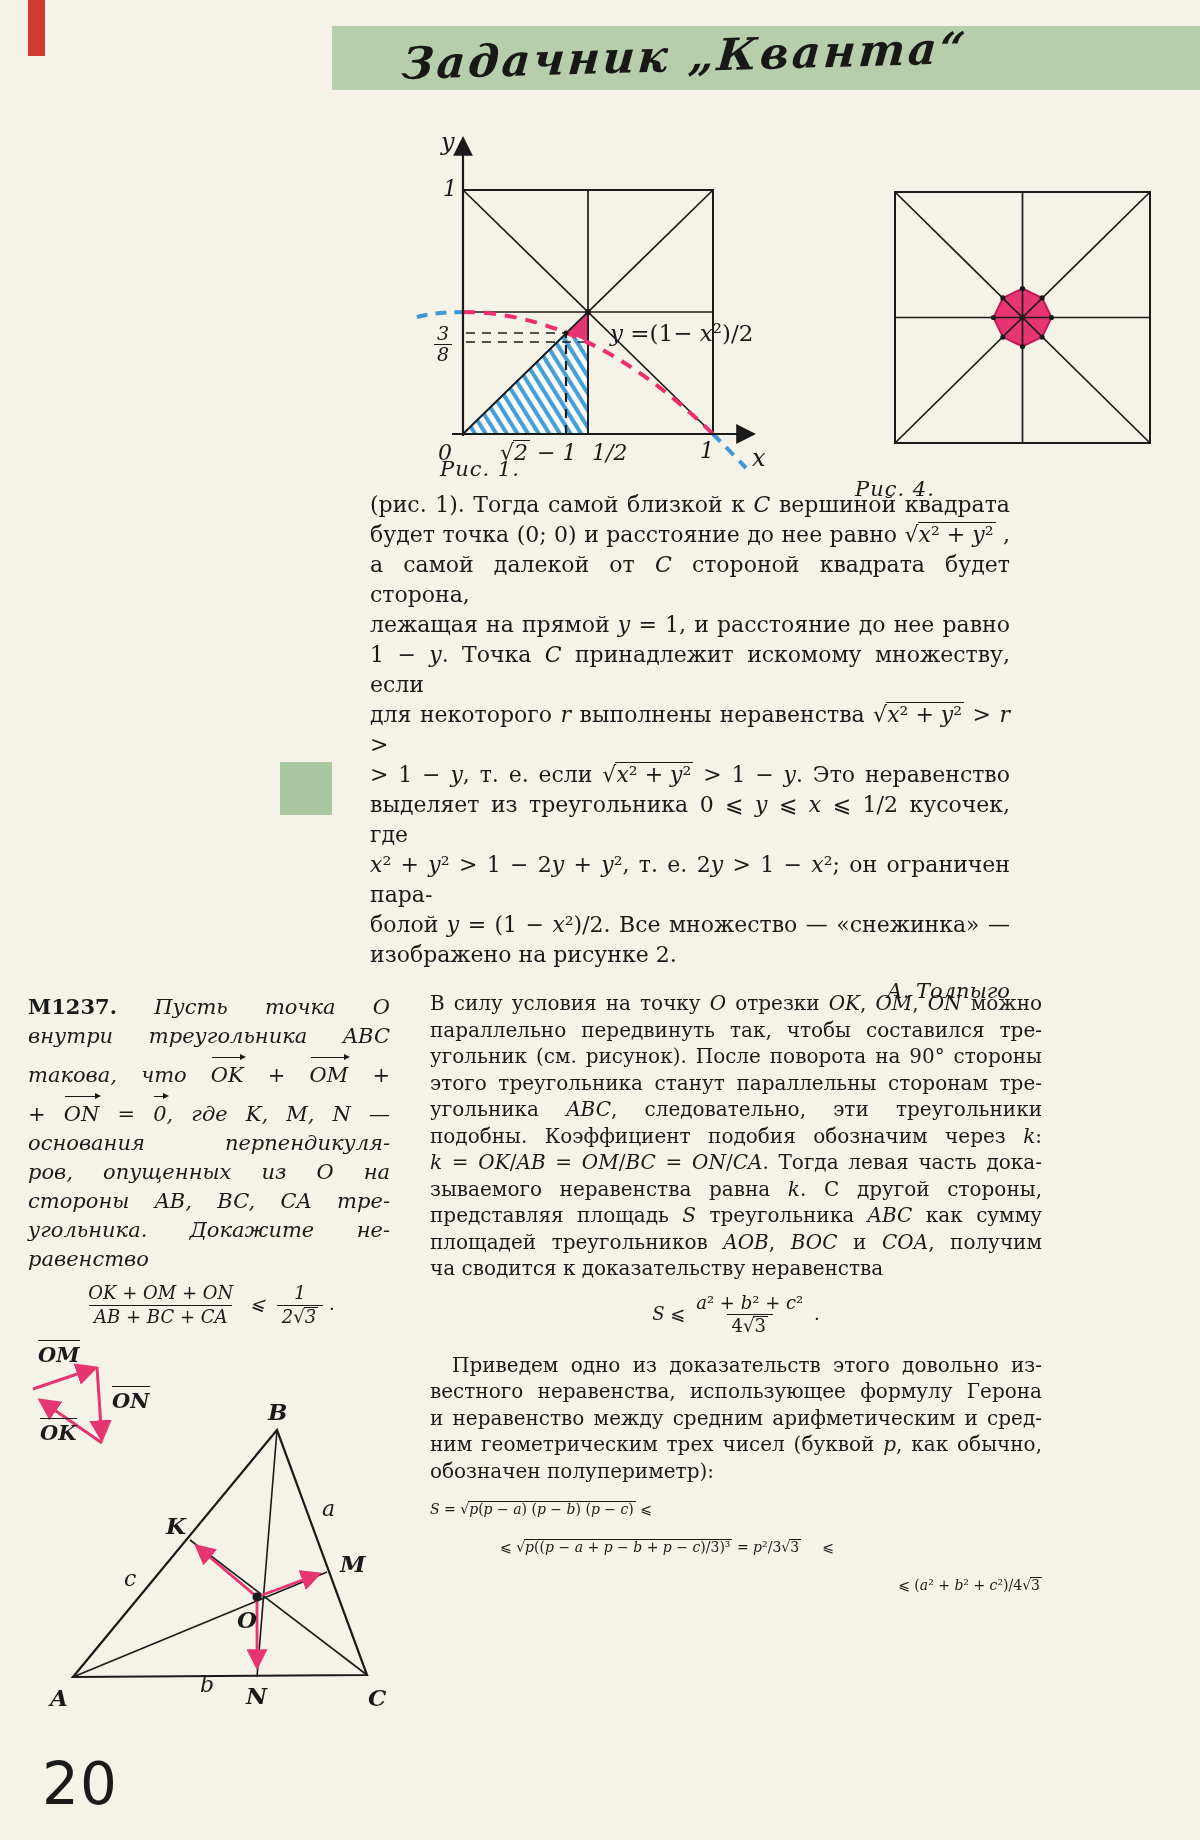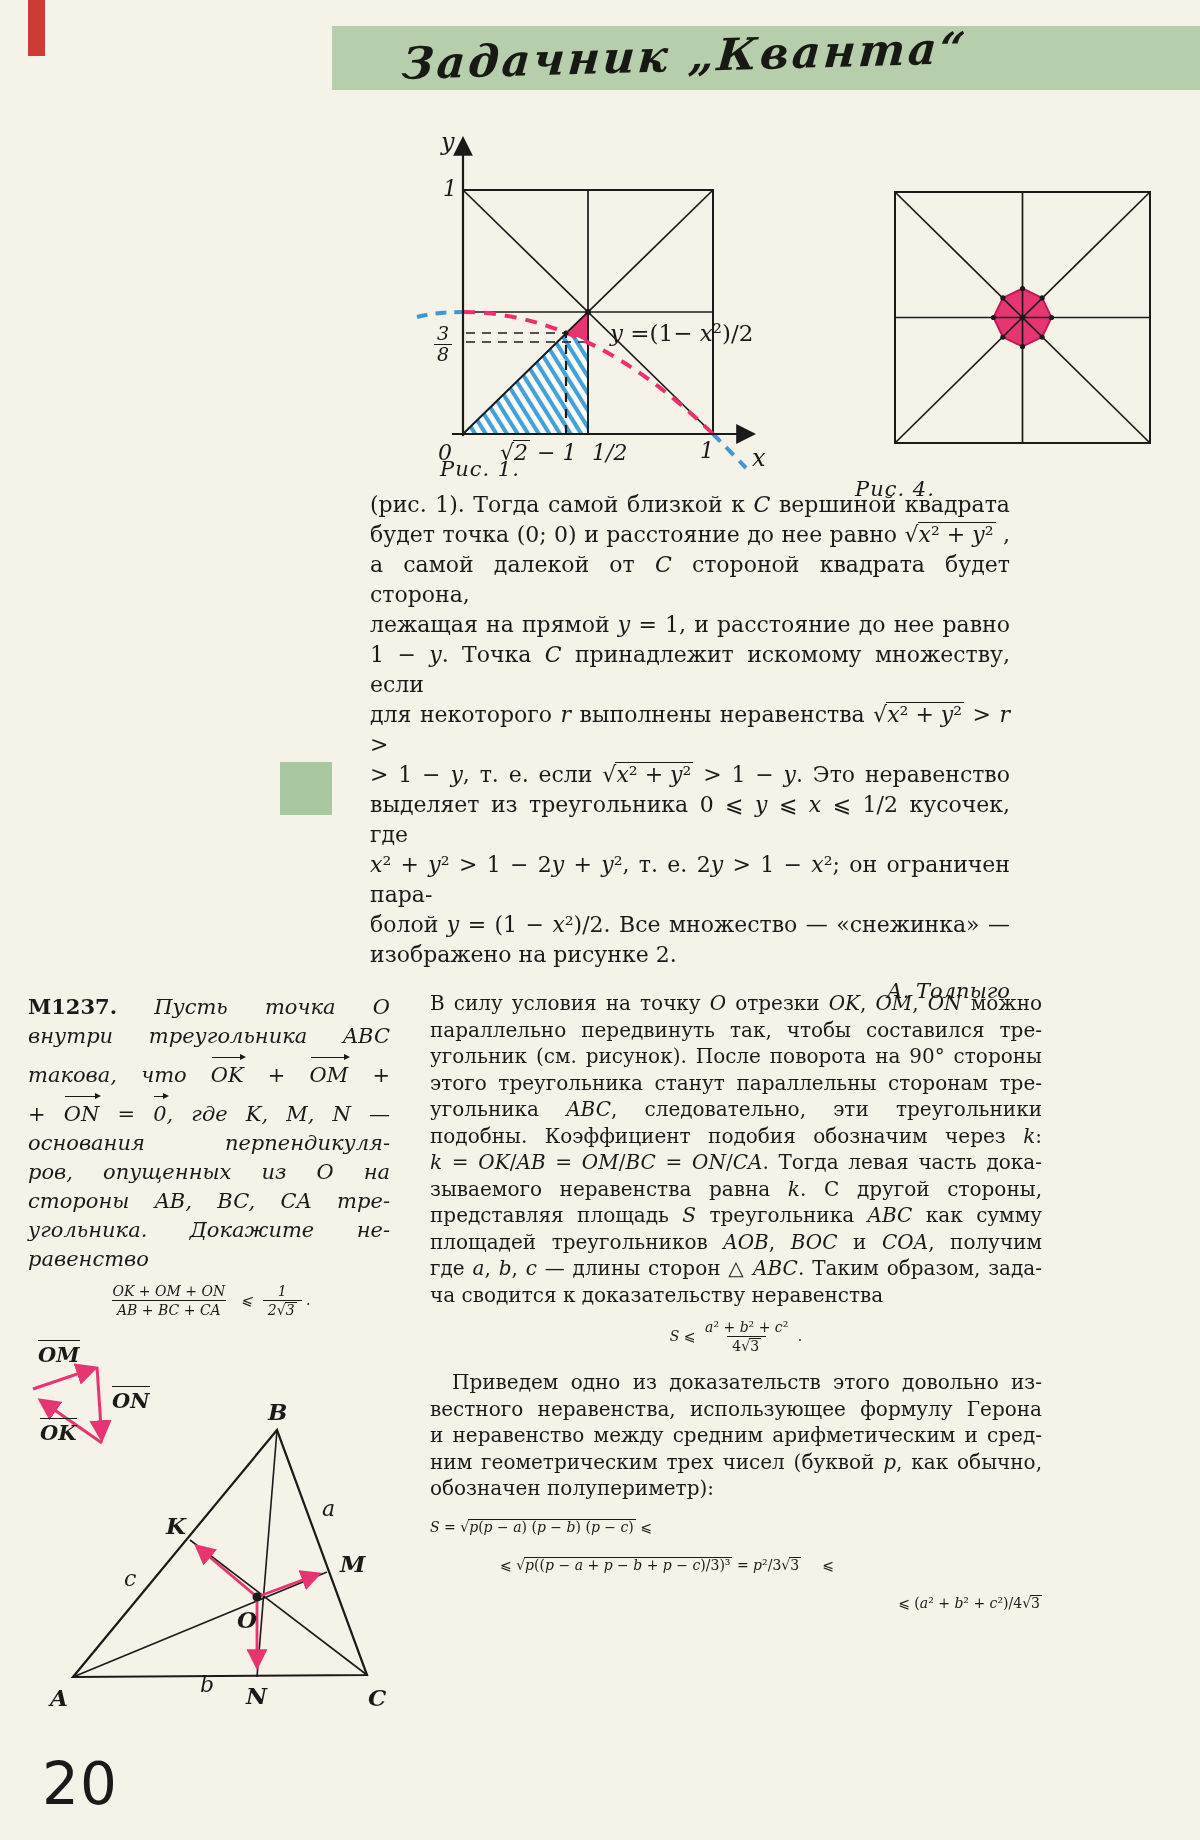--- a/index.html
+++ b/index.html
@@ -34,21 +34,21 @@
   i{font-style:italic;}
   .rad{display:inline-block;border-top:1.4px solid currentColor;padding:0 2px 0 1px;line-height:1.05;}
   .sq{letter-spacing:-1px;}
   .vec{display:inline-block;position:relative;font-style:italic;}
   .vec::before{content:"";position:absolute;top:-4px;left:1px;right:4px;border-top:1.5px solid currentColor;}
   .vec::after{content:"";position:absolute;top:-7.5px;right:-2px;width:0;height:0;
     border-style:solid;border-width:3.5px 0 3.5px 6px;border-color:transparent transparent transparent currentColor;}
   .frac{display:inline-flex;flex-direction:column;align-items:center;vertical-align:middle;text-align:center;line-height:1.15;}
   .frac .den{border-top:1.7px solid #1a1a1a;}
   .frac .num,.frac .den{padding:1px 5px;}
-  .formula{font-size:14px;}
+  .formula{font-size:18px;}
   .fcenter{text-align:center;}
 
   
   .figlab{position:absolute;font-size:22px;white-space:nowrap;}
   .it{font-style:italic;}
   .caption{position:absolute;font-style:italic;font-size:21px;letter-spacing:1px;}
   .tickfrac{position:absolute;font-style:italic;font-size:19px;text-align:center;line-height:1.05;}
   .tickfrac .den{border-top:1.5px solid #1a1a1a;padding:0 3px;}
   .bar-label{position:absolute;font-style:italic;font-weight:bold;font-size:21px;}
   .bar-label .bar{border-top:1.7px solid #1a1a1a;padding-top:1px;}
@@ -242,21 +242,20 @@
     <div class="jline">угольник (см. рисунок). После поворота на 90° стороны</div>
     <div class="jline">этого треугольника станут параллельны сторонам тре-</div>
     <div class="jline">угольника <i>ABC</i>, следовательно, эти треугольники</div>
     <div class="jline">подобны. Коэффициент подобия обозначим через <i>k</i>:</div>
     <div class="jline"><i>k</i> = <i>OK</i>/<i>AB</i> = <i>OM</i>/<i>BC</i> = <i>ON</i>/<i>CA</i>. Тогда левая часть дока-</div>
     <div class="jline">зываемого неравенства равна <i>k</i>. С другой стороны,</div>
     <div class="jline">представляя площадь <i>S</i> треугольника <i>ABC</i> как сумму</div>
     <div class="jline">площадей треугольников <i>AOB</i>, <i>BOC</i> и <i>COA</i>, получим</div>
 
 
-    <div class="jline">где <i>a</i>, <i>b</i>, <i>c</i> — длины сторон △ <i>ABC</i>. Таким образом, зада-</div>
     <div class="jline jend">ча сводится к доказательству неравенства</div>
 
     <div class="formula fcenter" style="margin:10px 0 14px 0;">
       <span><i>S</i> ⩽</span>
       <span class="frac">
         <span class="num"><i>a</i>² + <i>b</i>² + <i>c</i>²</span>
         <span class="den">4<span class="sq">√</span><span class="rad">3</span></span>
       </span>
       <span>.</span>
     </div>

